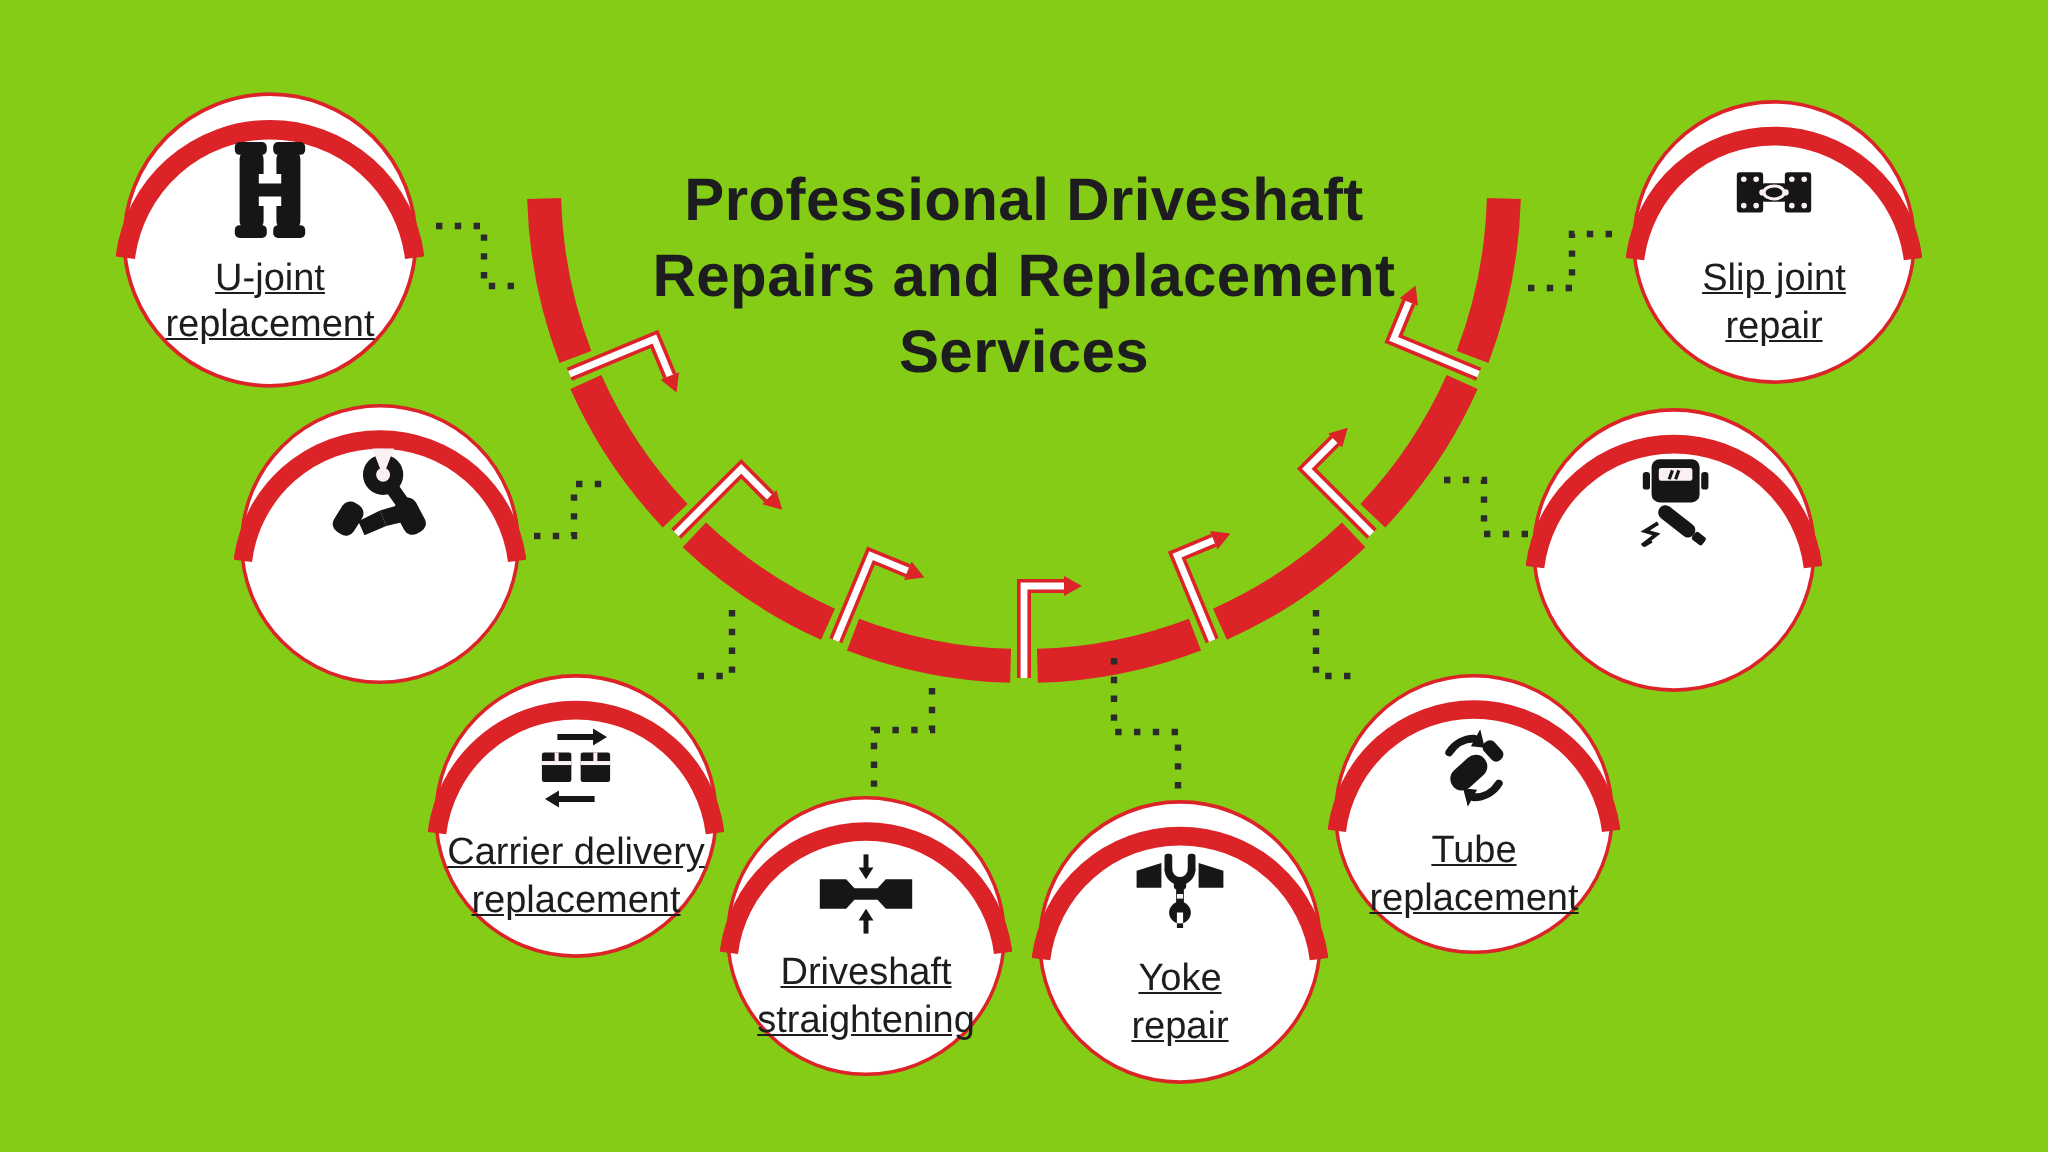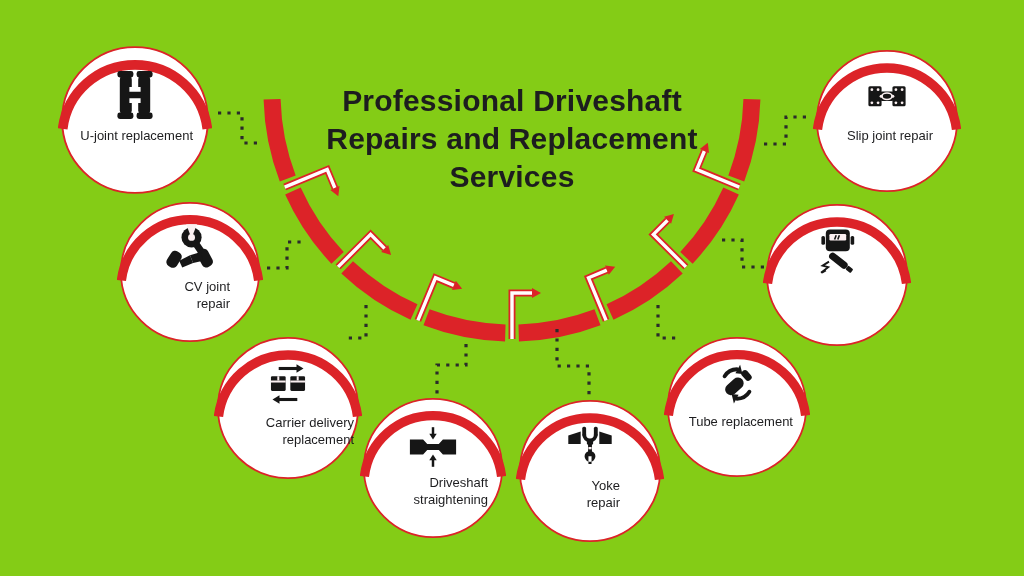--- a/index.html
+++ b/index.html
@@ -26,23 +26,24 @@
   }
   .node{position:absolute;}
   .node svg.ring{position:absolute;left:0;top:0;width:100%;height:100%;}
   .node .icon{
     position:absolute;left:50%;top:13%;
     transform:translateX(-50%);
   }
   .node .label{
     position:absolute;left:50%;top:55%;
     transform:translateX(-50%);
-    text-align:right;
-    font-size:13px;line-height:1.25;
+    text-align:center;
+    font-size:19px;line-height:1.25;
     color:#1d1d1f;
+    text-decoration:underline;
   }
   
   .n-ujoint{left:58px;top:43px;width:154px;height:154px;}
   .n-cvjoint{left:117px;top:199px;width:146px;height:146px;}
   .n-carrier{left:214px;top:334px;width:148px;height:148px;}
   .n-driveshaft{left:360px;top:395px;width:146px;height:146px;}
   .n-yoke{left:516px;top:397px;width:148px;height:148px;}
   .n-tube{left:664px;top:334px;width:146px;height:146px;}
   .n-welding{left:763px;top:201px;width:148px;height:148px;}
   .n-slip{left:813px;top:47px;width:148px;height:148px;}
@@ -154,21 +155,20 @@
       <polygon points="35,8 49,8 42,26" fill="#fbf0f1"></polygon>
       <circle cx="42" cy="25" r="4.5" fill="#fbf0f1"></circle>
       <rect x="47" y="31" width="9" height="16" rx="3" transform="rotate(-35 51 39)" fill="#161616"></rect>
       <g fill="#161616">
         <rect x="12" y="42" width="15" height="22" rx="6" transform="rotate(32 19 53)"></rect>
         <polygon points="26,55 40,48 44,58 30,64"></polygon>
         <rect x="52" y="40" width="15" height="24" rx="6" transform="rotate(-28 59 52)"></rect>
         <polygon points="40,48 54,44 57,55 44,58"></polygon>
       </g>
     </svg>
-    <div class="label">CV joint repair</div>
   </div>
 
   <div class="node n-carrier">
     <svg class="ring" viewBox="0 0 150 150">
       <circle cx="75" cy="75" r="71" fill="#ffffff" stroke="#dc2328" stroke-width="1.8"></circle>
       <path d="M4.53,83.65 A71,71 0 0 1 145.47,83.65" fill="none" stroke="#dc2328" stroke-width="9.5"></path>
     </svg>
     <svg class="icon" width="62" height="62" viewBox="0 0 80 80">
       <g stroke="#161616" stroke-width="4" fill="none">
         <path d="M28,20 L52,20"></path>

